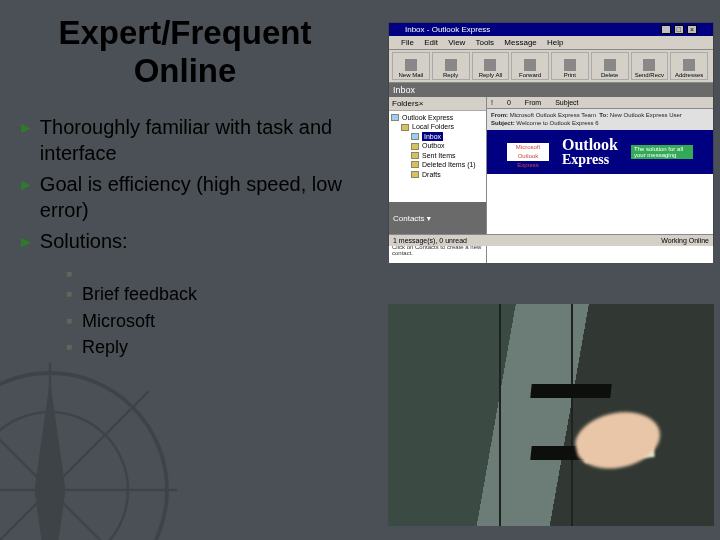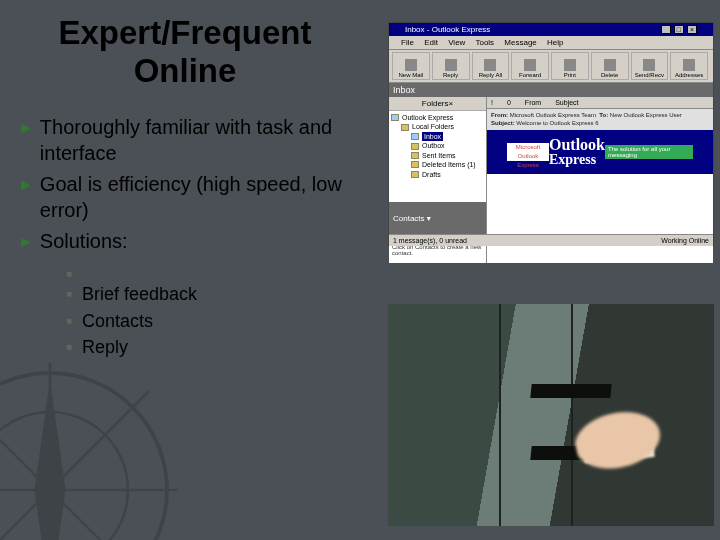--- a/index.html
+++ b/index.html
@@ -75,35 +75,35 @@
     display: flex; flex-direction: column; align-items: center;
     justify-content: flex-end; padding-bottom: 1px; background: #d4d0c8;
   }
   .sa-tbtn .ic { width: 12px; height: 12px; background: #888; margin-bottom: 1px; }
   .sa-body { display: flex; height: calc(100% - 57px); }
   .sa-left { width: 98px; border-right: 1px solid #888; background: #d4d0c8;
     display: flex; flex-direction: column; }
   .sa-inbox-hdr { background: #6a6a6a; color: #fff; font-size: 9px;
     padding: 2px 4px; display:flex; justify-content: space-between; }
   .sa-fold-hdr { background: #d4d0c8; font-size: 8px; padding: 2px 3px;
-    display:flex; justify-content:center; border-bottom: 1px solid #aaa;}
+    display:flex; justify-content:flex-start; border-bottom: 1px solid #aaa;}
   .sa-tree { background: #fff; flex:1; font-size: 7px; padding: 2px 2px;
     line-height: 1.35; overflow:hidden;}
   .sa-tree .ti { display:flex; align-items:center; gap:3px; }
   .sa-tree .indent { margin-left: 10px; }
   .sa-tree .ico { width:8px; height:7px; background:#d8c060; border:1px solid #886; }
   .sa-tree .ico.mail { background:#9cf; }
   .sa-tree .sel { background:#000080; color:#fff; padding:0 2px; }
   .sa-cont-hdr { background:#6a6a6a; color:#fff; font-size:8px; padding:12px 4px; }
   .sa-cont-body { background:#fff; font-size:6px; padding:3px; color:#333; flex:0 0 28px;}
   .sa-right { flex:1; display:flex; flex-direction:column; }
   .sa-list-hdr { background:#d4d0c8; font-size:7px; padding:2px 4px;
     display:flex; gap:14px; border-bottom:1px solid #888;}
   .sa-welcome { background:#000080; padding:4px 20px; display:flex;
-    align-items:center; justify-content:flex-start; height:44px; gap:0; }
+    align-items:center; justify-content:flex-start; height:44px; gap:13px; }
   .sa-welcome .banner { background:#fff; height:18px; flex:0 0 42px; font-size:6px;
     color:#c44; text-align:center; line-height:9px; padding:0 1px;}
   .sa-welcome .brand { color:#fff; font-family: Georgia, serif; }
   .sa-welcome .brand .o { font-size:16px; font-weight:bold; line-height:0.9; }
   .sa-welcome .brand .e { font-size:14px; font-weight:bold; line-height:0.9; display:block;}
   .sa-welcome .tag { font-size:6px; color:#fff; background:#3a5; padding:1px 3px; }
   .sa-msg-meta { font-size:6px; padding:2px 4px; color:#222; line-height:1.4;}
   .sa-msg-body { background:#fff; flex:1; }
   .sa-status { position:absolute; bottom:0; left:0; right:0;
     background:#d4d0c8; border-top:1px solid #888; font-size:7px;
@@ -175,21 +175,21 @@
     <div class="sub-list">
       <div class="sub-row">
         <span class="square">■</span>
       </div>
       <div class="sub-row">
         <span class="square">■</span>
         <span>Brief feedback</span>
       </div>
       <div class="sub-row">
         <span class="square">■</span>
-        <span>Contacts</span>
+        <span>Microsoft</span>
       </div>
       <div class="sub-row">
         <span class="square">■</span>
         <span>Reply</span>
       </div>
     </div>
   </div>
 
   <div class="shot-app">
     <div class="sa-titlebar">

